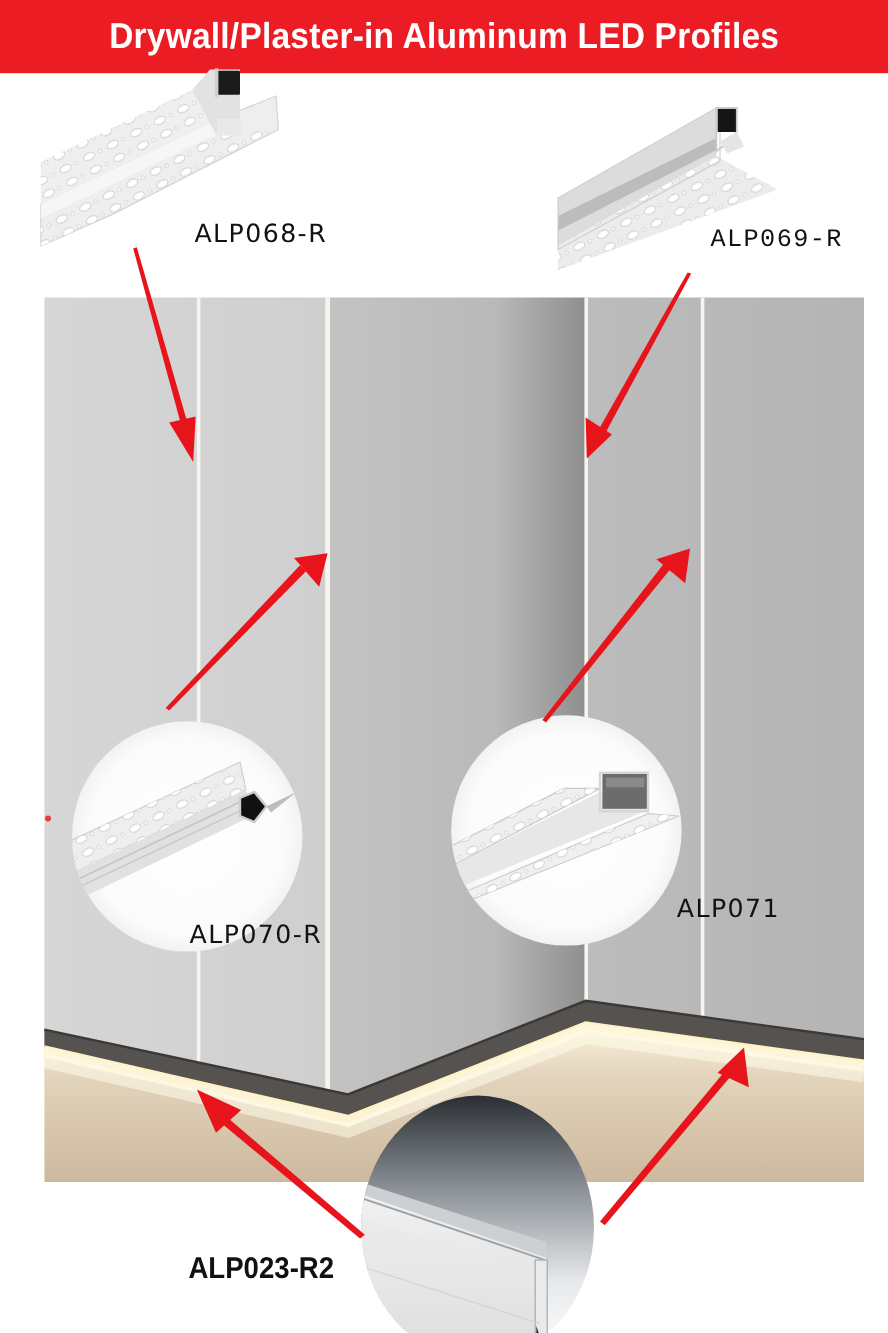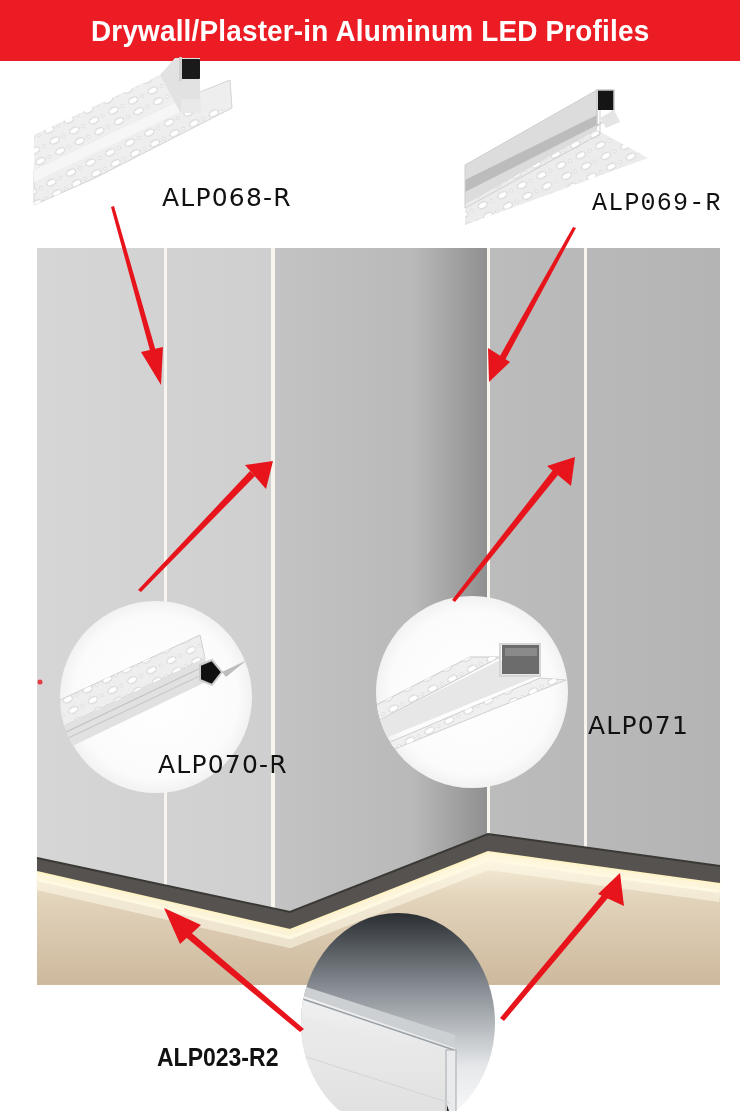--- a/index.html
+++ b/index.html
@@ -1,20 +1,20 @@
 <!DOCTYPE html>
 <html><head>
 <meta charset="utf-8">
 <style>
   html, body { margin:0; padding:0; }
   body { width:740px; height:1111px; background:#ffffff; position:relative; overflow:hidden; font-family:"Liberation Sans", sans-serif; }
   .banner { position:absolute; left:0; top:0; width:740px; height:61px; background:#ec1c24; display:flex; align-items:center; justify-content:center; }
   .banner h1 { margin:0; color:#ffffff; font-family:"Liberation Sans", sans-serif; font-weight:bold; font-size:30px; letter-spacing:0.2px; transform:scaleX(0.93); }
   .scene { position:absolute; left:0; top:0; width:740px; height:1111px; }
-  .label { position:absolute; color:#111111; font-family:"DejaVu Sans", sans-serif; font-size:25px; letter-spacing:1.2px; white-space:nowrap; }
+  .label { position:absolute; color:#111111; font-family:"DejaVu Sans", sans-serif; font-size:21px; letter-spacing:1.2px; white-space:nowrap; }
   .label.bold { font-family:"Liberation Sans", sans-serif; font-weight:bold; font-size:25px; letter-spacing:0; transform:scaleX(0.92); transform-origin:left center; }
 </style>
 </head>
 <body>
 
 <div class="banner">
   <h1>Drywall/Plaster-in Aluminum LED Profiles</h1>
 </div>
 
 <svg class="scene" width="740" height="1111" viewBox="0 0 740 1111" xmlns="http://www.w3.org/2000/svg">
@@ -172,15 +172,15 @@
 
     <polygon points="500,1018 504,1021 613,892 608,888"></polygon>
     <polygon points="620,873 624,906 598,894"></polygon>
   </g>
 
   <circle cx="40" cy="682" r="2.5" fill="#e8141c" opacity="0.8"></circle>
 </svg>
 
 <div class="label" style="left:162px; top:183px;">ALP068-R</div>
 <div class="label" style="left:592px; top:189px;font-family:Liberation Mono, monospace;">ALP069-R</div>
-<div class="label" style="left:158px; top:750px;">ALP070-R</div>
-<div class="label" style="left:564px; top:711px;margin-left:24px;">ALP071</div>
+<div class="label" style="left:158px; top:767px;">ALP070-R</div>
+<div class="label" style="left:564px; top:745px;">ALP071</div>
 <div class="label bold" style="left:157px; top:1043px;">ALP023-R2</div>
 
 </body></html>

